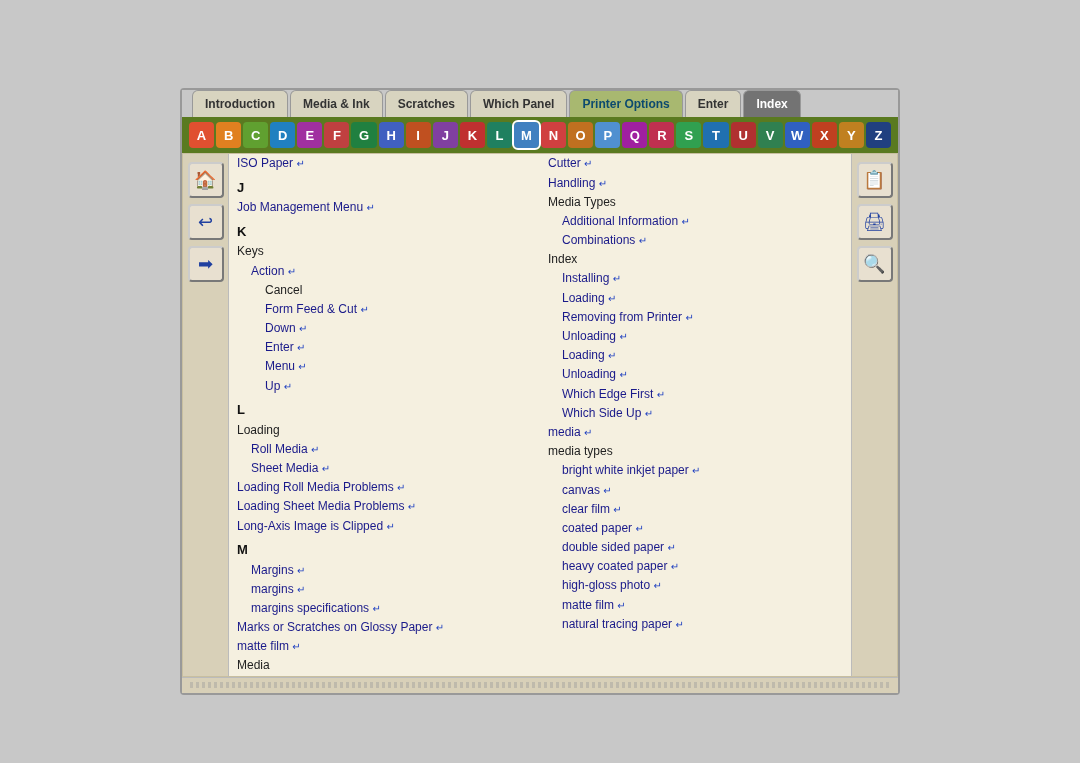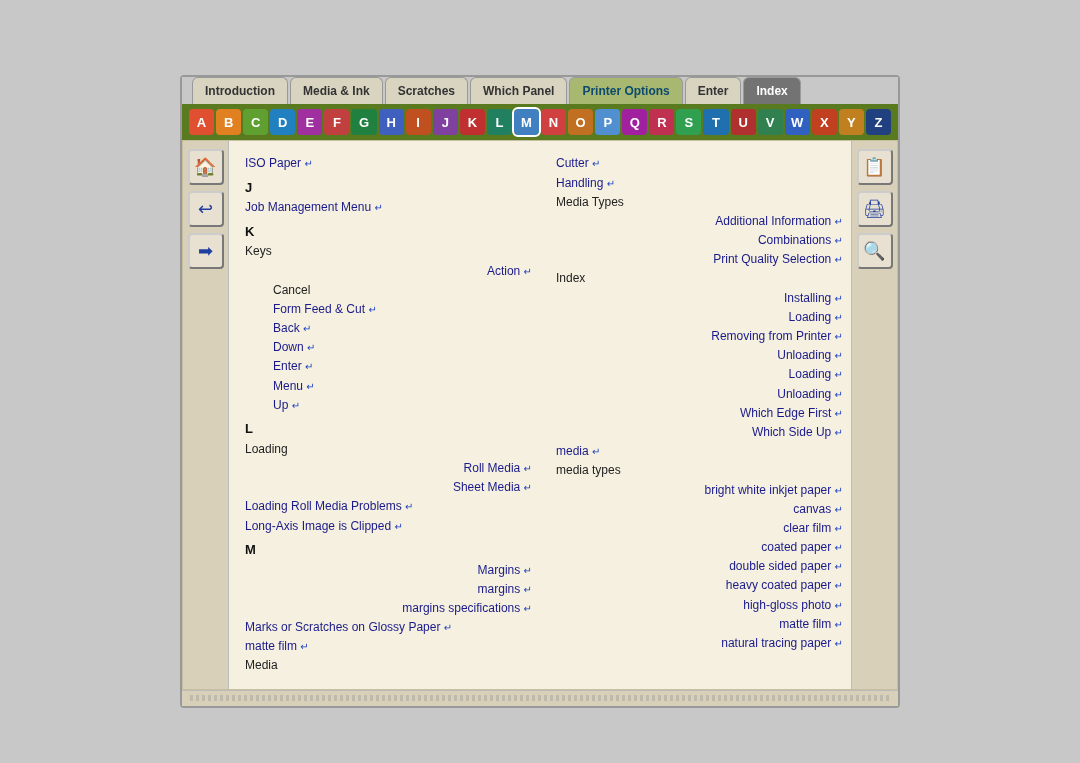--- a/index.html
+++ b/index.html
@@ -152,22 +152,21 @@
       width: 46px;
       background: #d8d0b8;
       border-left: 1px solid #bbb;
       align-items: center;
       padding: 8px 4px;
       gap: 6px;
     }
 
     .index-col {
       flex: 1;
-      padding: 13px 8px;
-      margin-left: 8px;
+      padding: 0 8px;
     }
 
     .index-entry {
       line-height: 1.6;
       color: #222;
       font-size: 12px;
     }
 
     .index-entry a {
       color: #1a1a8a;
@@ -175,21 +174,21 @@
       cursor: pointer;
     }
 
     .index-section-header {
       font-weight: bold;
       font-size: 13px;
       margin-top: 4px;
       color: #111;
     }
 
-    .indent-1 { padding-left: 14px; text-align: right; }
+    .indent-1 { padding-left: 14px; }
     .indent-2 { padding-left: 28px; }
 
     .link-icon {
       font-size: 10px;
       color: #2040c0;
     }
 
     
     .bottom-bar {
       background: #d8d0b8;
@@ -276,23 +275,20 @@
       <div class="index-entry index-section-header">K</div>
       <div class="index-entry">Keys</div>
       <div class="index-entry indent-1">
         <a>Action <span class="link-icon">↵</span></a>
       </div>
       <div class="index-entry indent-2">Cancel</div>
       <div class="index-entry indent-2">
         <a>Form Feed &amp; Cut <span class="link-icon">↵</span></a>
       </div>
       <div class="index-entry indent-2">
-        <a>Back <span class="link-icon">↵</span></a>
-      </div>
-      <div class="index-entry indent-2">
         <a>Down <span class="link-icon">↵</span></a>
       </div>
       <div class="index-entry indent-2">
         <a>Enter <span class="link-icon">↵</span></a>
       </div>
       <div class="index-entry indent-2">
         <a>Menu <span class="link-icon">↵</span></a>
       </div>
       <div class="index-entry indent-2">
         <a>Up <span class="link-icon">↵</span></a>
@@ -302,20 +298,23 @@
       <div class="index-entry indent-1">
         <a>Roll Media <span class="link-icon">↵</span></a>
       </div>
       <div class="index-entry indent-1">
         <a>Sheet Media <span class="link-icon">↵</span></a>
       </div>
       <div class="index-entry">
         <a>Loading Roll Media Problems <span class="link-icon">↵</span></a>
       </div>
       <div class="index-entry">
+        <a>Loading Sheet Media Problems <span class="link-icon">↵</span></a>
+      </div>
+      <div class="index-entry">
         <a>Long-Axis Image is Clipped <span class="link-icon">↵</span></a>
       </div>
       <div class="index-entry index-section-header">M</div>
       <div class="index-entry indent-1">
         <a>Margins <span class="link-icon">↵</span></a>
       </div>
       <div class="index-entry indent-1">
         <a>margins <span class="link-icon">↵</span></a>
       </div>
       <div class="index-entry indent-1">
@@ -336,23 +335,20 @@
       </div>
       <div class="index-entry">
         <a>Handling <span class="link-icon">↵</span></a>
       </div>
       <div class="index-entry">Media Types</div>
       <div class="index-entry indent-1">
         <a>Additional Information <span class="link-icon">↵</span></a>
       </div>
       <div class="index-entry indent-1">
         <a>Combinations <span class="link-icon">↵</span></a>
-      </div>
-      <div class="index-entry indent-1">
-        <a>Print Quality Selection <span class="link-icon">↵</span></a>
       </div>
       <div class="index-entry">Index</div>
       <div class="index-entry indent-1">
         <a>Installing <span class="link-icon">↵</span></a>
       </div>
       <div class="index-entry indent-1">
         <a>Loading <span class="link-icon">↵</span></a>
       </div>
       <div class="index-entry indent-1">
         <a>Removing from Printer <span class="link-icon">↵</span></a>

